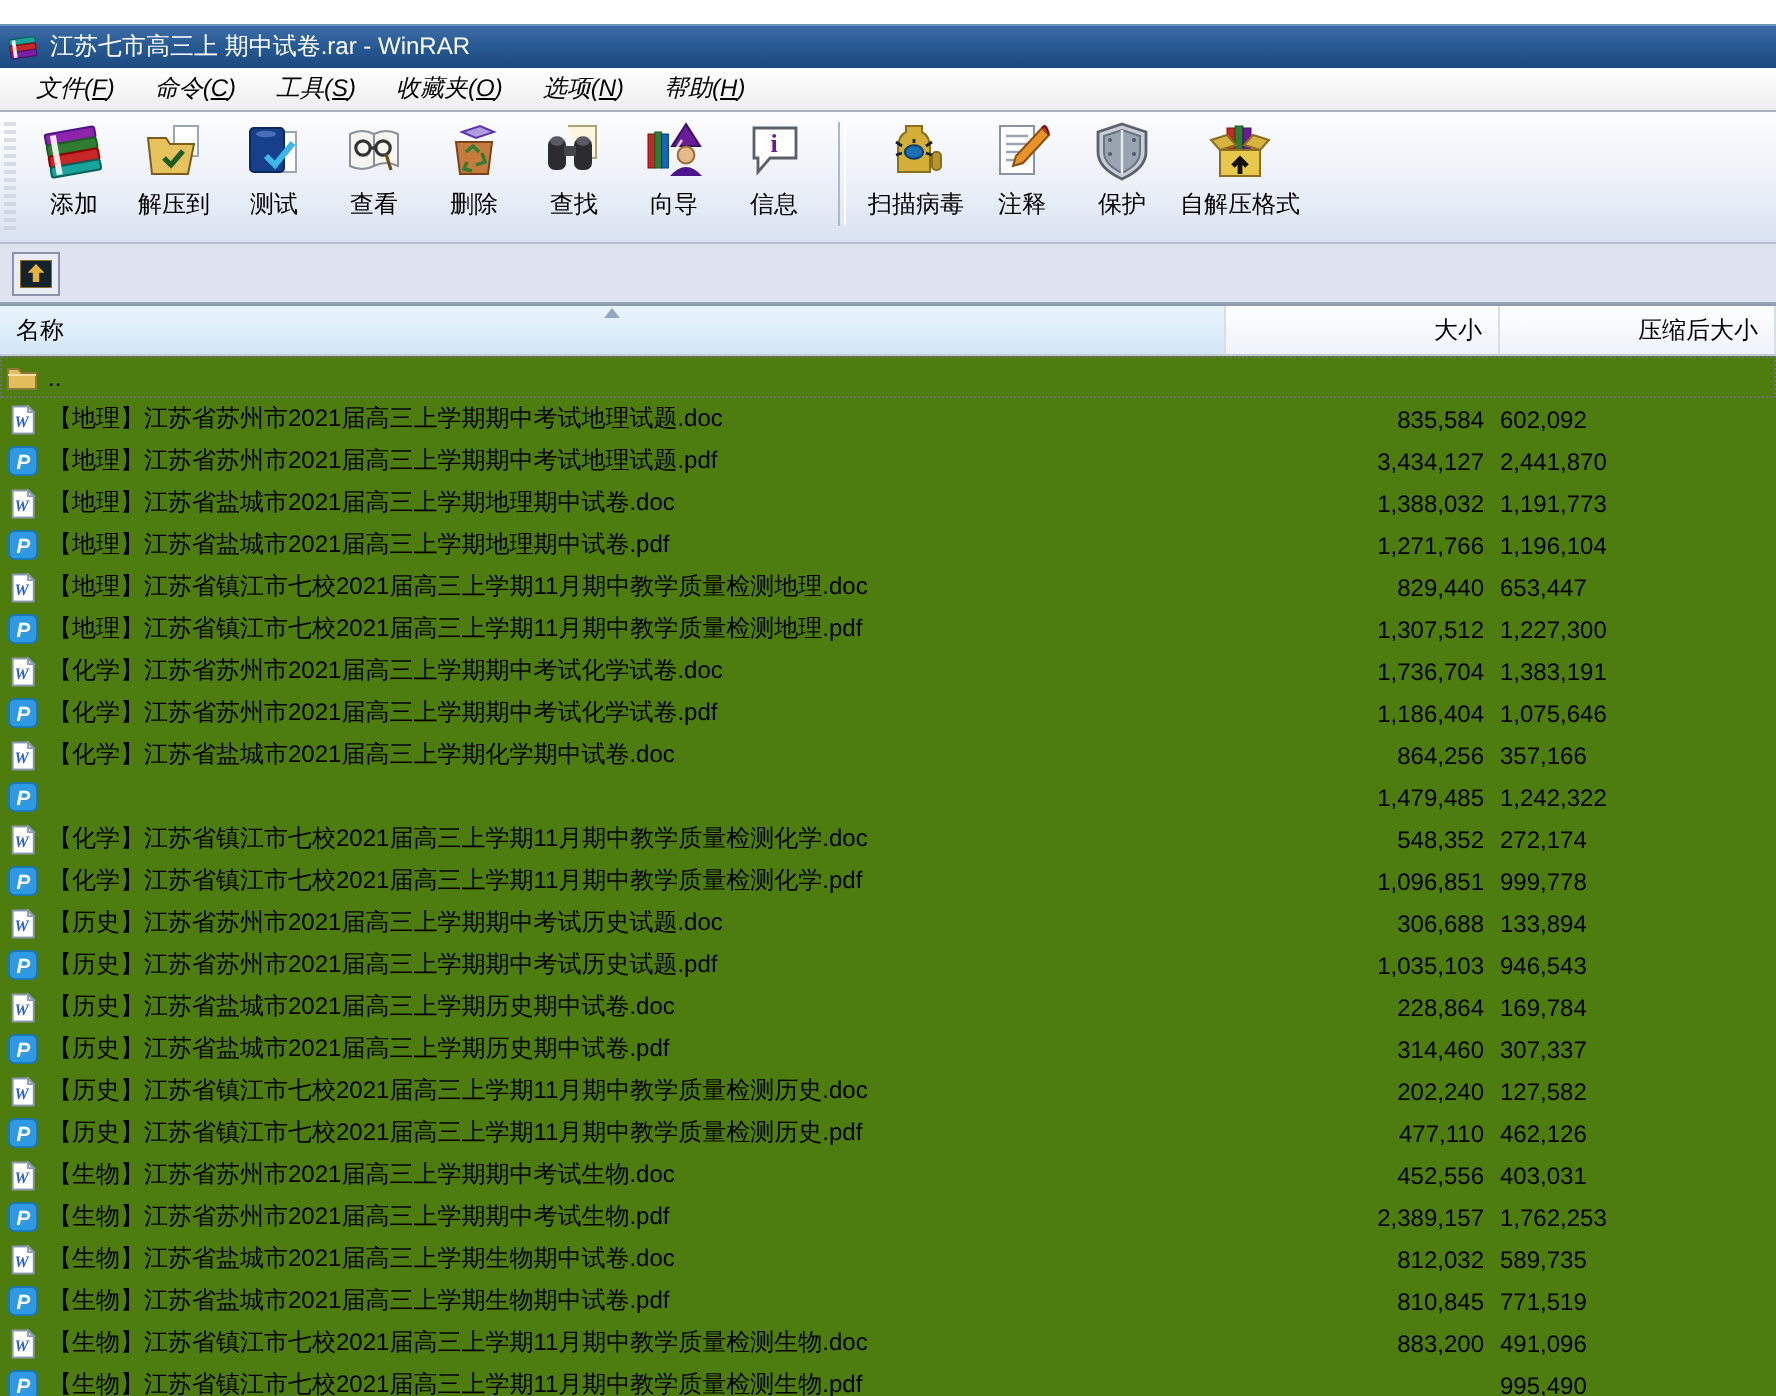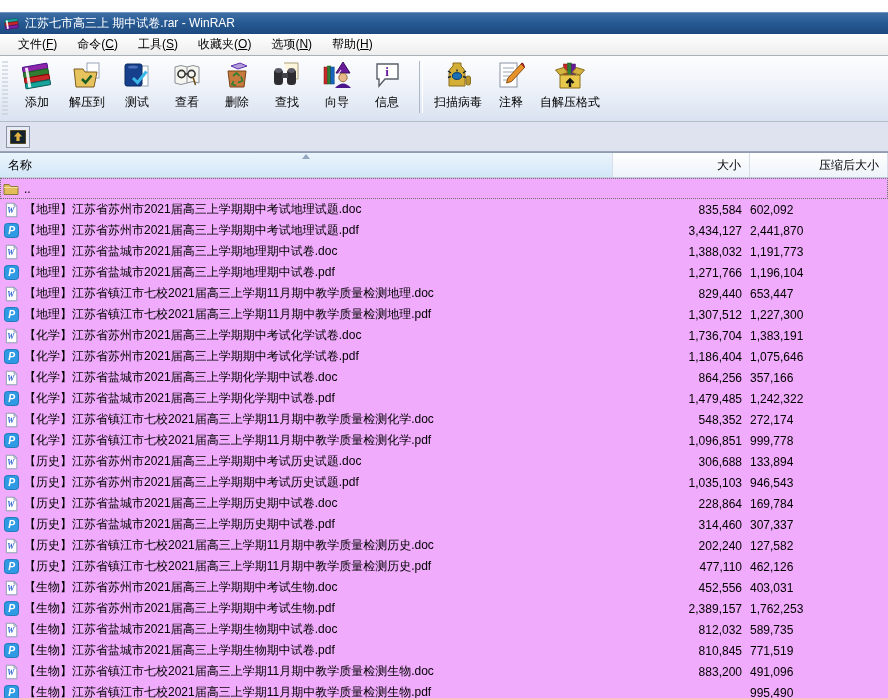--- a/index.html
+++ b/index.html
@@ -17,21 +17,21 @@
     background:linear-gradient(#3f6ea6 0%, #2a5globals 0%, #275a93 45%, #1d4a80 100%);
     background:linear-gradient(#3f6ea6 0%, #275a93 45%, #1d4a80 100%);
     border-top:1px solid #6f93bf;box-sizing:border-box;margin-top:12px;
   }
   .titlebar .title-text{white-space:nowrap;overflow:hidden;}
 
   
   .menubar{
     height:21px;flex:0 0 21px;display:flex;align-items:flex-start;
     background:linear-gradient(#ffffff,#ededed);
-    border-bottom:1px solid #aab0bb;padding-left:8px;
+    border-bottom:1px solid #aab0bb;padding-left:8px;font-style:italic;
   }
   .menu-item{padding:2px 10px 3px 10px;cursor:default;}
   .menu-item u{text-decoration:underline;}
 
   
   .toolbar{
     height:62px;flex:0 0 62px;display:flex;align-items:flex-start;
     background:linear-gradient(#fdfdfe 0%,#ecf1f8 55%,#d9e2f1 100%);
     border-bottom:1px solid #b6bdc9;padding:3px 0 0 2px;
   }
@@ -51,21 +51,21 @@
   .pathbar{
     height:29px;flex:0 0 29px;display:flex;align-items:center;
     background:#dfe3ef;border-bottom:1px solid #9aa2b6;padding-left:6px;
   }
   .up-btn{
     width:24px;height:22px;display:flex;align-items:center;justify-content:center;
     background:#e9ecf5;border:1px solid #8a93a8;padding:0;cursor:default;
   }
 
   
-  .list{flex:1 1 auto;background:#f0abfc;position:relative;overflow:hidden;display:flex;flex-direction:column;}
+  .list{flex:1 1 auto;background:#4d7c0f;position:relative;overflow:hidden;display:flex;flex-direction:column;}
   .lheader{
     display:flex;height:24px;flex:0 0 24px;
     background:linear-gradient(#ffffff,#edf3fa);
     border-top:1px solid #8f9bb0;border-bottom:1px solid #c2cbd8;
   }
   .hcell{display:flex;align-items:center;box-sizing:border-box;
     border-right:1px solid #d8dee8;padding:0 8px;position:relative;cursor:default;}
   .hcell.h-name{width:613px;background:linear-gradient(#eaf4fc,#d3e7f8);}
   .hcell.h-size{width:137px;justify-content:flex-end;text-align:center;}
   .hcell.h-packed{flex:1;justify-content:flex-end;}
@@ -235,20 +235,34 @@
         <svg width="32" height="32" viewBox="0 0 32 32">
           <rect x="5" y="3" width="17" height="24" fill="#fff" stroke="#8a93a3"></rect>
           <path d="M8 8 h11 M8 12 h11 M8 16 h8 M8 20 h6" stroke="#9aa5b5" stroke-width="1.2"></path>
           <path d="M26 4 l3.5 3.5 -13 14 -5 1.5 1.5 -5z" fill="#e8922a" stroke="#8a4f10"></path>
           <path d="M26 4 q2 -3 3.5 3.5" fill="#c4302b" stroke="#7a1010"></path>
         </svg>
       </span>
       <span>注释</span>
     </button>
 
+    <button class="tb-btn">
+      <span>
+        <svg width="32" height="32" viewBox="0 0 32 32">
+          <path d="M16 2 l12 4 v10 c0 7 -6.5 11 -12 13.5 C10.5 27 4 23 4 16 V6z" fill="#c9ced6" stroke="#5a6270" stroke-width="1.4"></path>
+          <path d="M16 5 l9 3 v8 c0 5.4 -5 8.6 -9 10.5 C12 24.6 7 21.4 7 16 V8z" fill="#9aa3b0" stroke="#6b7280"></path>
+          <path d="M16 5 v22" stroke="#e8ebef" stroke-width="1.2"></path>
+          <circle cx="10" cy="10" r="1" fill="#525a66"></circle>
+            <circle cx="22" cy="10" r="1" fill="#525a66"></circle>
+          <circle cx="10" cy="17" r="1" fill="#525a66"></circle>
+            <circle cx="22" cy="17" r="1" fill="#525a66"></circle>
+        </svg>
+      </span>
+      <span>保护</span>
+    </button>
 
     <button class="tb-btn">
       <span>
         <svg width="32" height="32" viewBox="0 0 32 32">
           <rect x="9.5" y="4" width="4" height="12" fill="#c62828" stroke="#7a1010" stroke-width="0.5"></rect>
           <rect x="13.5" y="3" width="4" height="13" fill="#2e7d32" stroke="#1b5e20" stroke-width="0.5"></rect>
           <rect x="17.5" y="4" width="4" height="12" fill="#6a1b9a" stroke="#3d0f5c" stroke-width="0.5"></rect>
           <path d="M6 15 h20 v13 H6z" fill="#e8c84a" stroke="#8a6d1f"></path>
           <path d="M6 15 l-4.5 -5 8 -2.5 4.5 5z" fill="#d4b43e" stroke="#8a6d1f"></path>
           <path d="M26 15 l4.5 -5 -8 -2.5 -4.5 5z" fill="#d4b43e" stroke="#8a6d1f"></path>
@@ -420,21 +434,20 @@
           <div class="c-packed">357,166</div>
         </div>
         <div class="row">
           <div class="c-name">
             <span class="fic">
               <svg width="15" height="15" viewBox="0 0 16 16">
                 <rect x="0.5" y="0.5" width="15" height="15" rx="3.2" fill="#2f9ae3" stroke="#1877b8"></rect>
                 <text x="8.2" y="12" font-size="11" font-style="italic" font-weight="bold" fill="#fff" text-anchor="middle" font-family="'Liberation Sans',sans-serif">P</text>
               </svg>
             </span>
-            <span>【化学】江苏省盐城市2021届高三上学期化学期中试卷.pdf</span>
           </div>
           <div class="c-size">1,479,485</div>
           <div class="c-packed">1,242,322</div>
         </div>
         <div class="row">
           <div class="c-name">
             <span class="fic">
               <svg width="15" height="16" viewBox="0 0 16 16">
                 <path d="M2.5 0.8 h8.2 l3 3 v11.4 H2.5z" fill="#fff" stroke="#8a9ab0"></path>
                 <path d="M10.7 0.8 l3 3 h-3z" fill="#dce6f2" stroke="#8a9ab0"></path>

